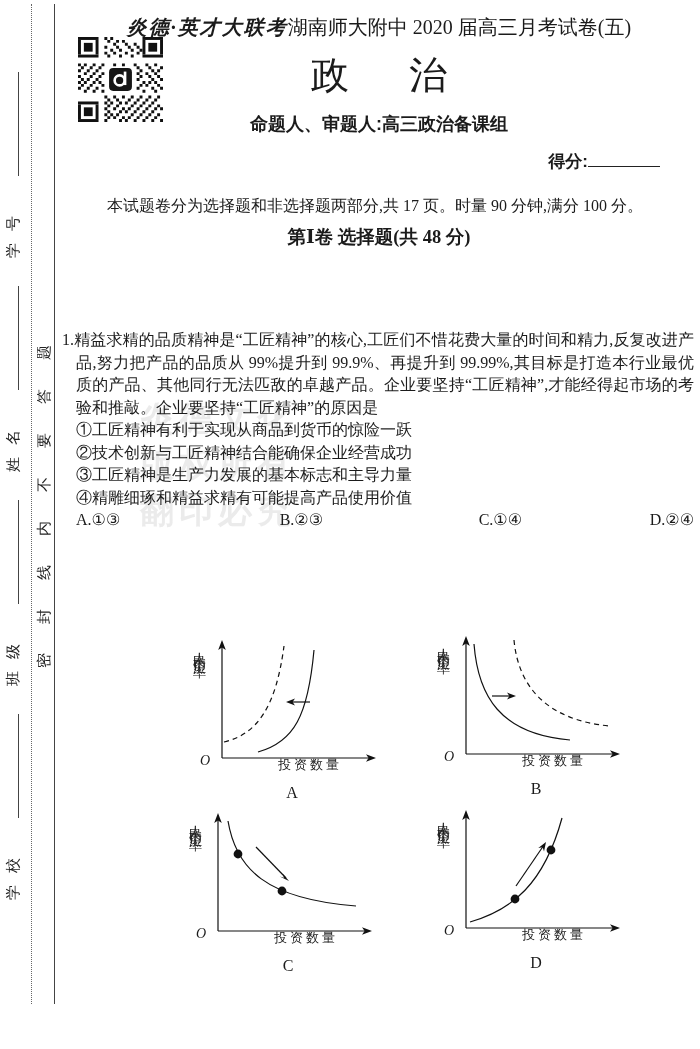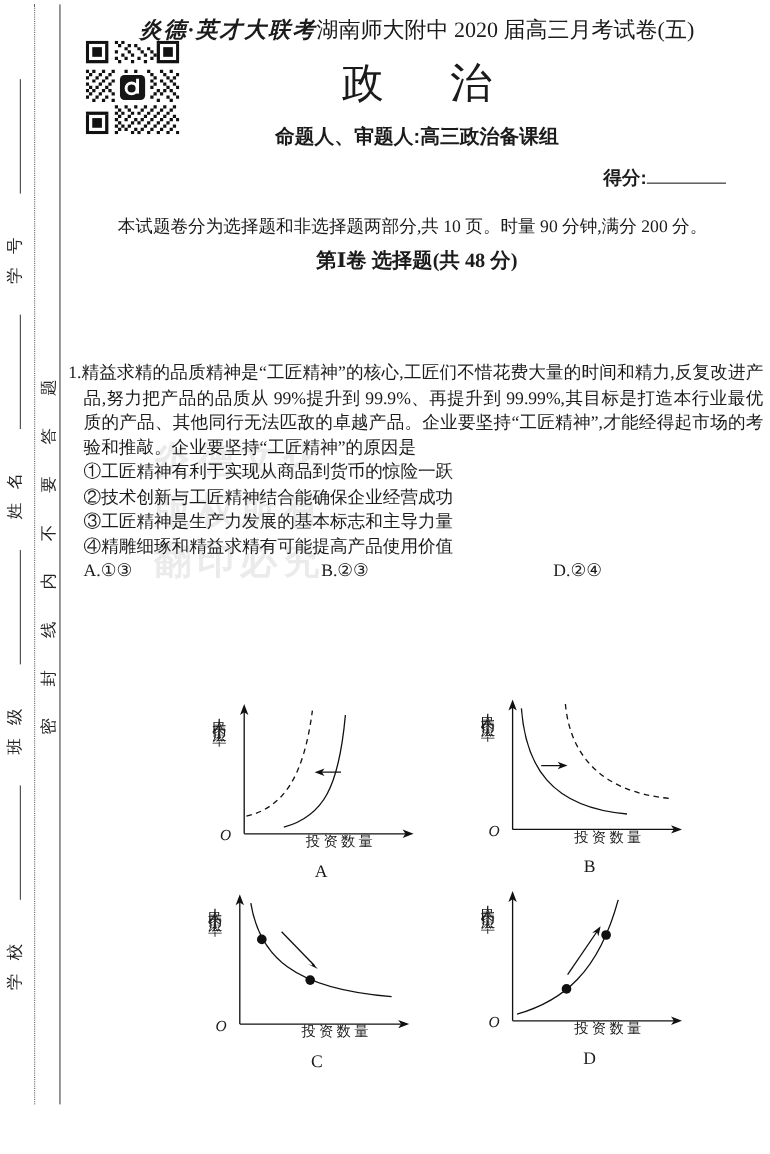--- a/index.html
+++ b/index.html
@@ -132,38 +132,39 @@
     <div class="subject">
       <span class="c1">政</span><span class="c2">治</span>
     </div>
 
     <div class="setters">命题人、审题人:高三政治备课组</div>
 
     <div class="score">
       <span>得分:</span><span class="blank"></span>
     </div>
 
-    <p class="intro">本试题卷分为选择题和非选择题两部分,共 10 页。时量 90 分钟,满分 200 分。</p>
+    <p class="intro">本试题卷分为选择题和非选择题两部分,共 17 页。时量 90 分钟,满分 100 分。</p>
 
     <div class="sec-title">第Ⅰ卷  选择题(共 48 分)</div>
 
 
     <div class="question q1">
       <p class="qstem">
         <span>1.</span><span>精益求精的品质精神是“工匠精神”的核心,工匠们不惜花费大量的时间和精力,反复改进产品,努力把产品的品质从 99%提升到 99.9%、再提升到 99.99%,其目标是打造本行业最优质的产品、其他同行无法匹敌的卓越产品。企业要坚持“工匠精神”,才能经得起市场的考验和推敲。企业要坚持“工匠精神”的原因是</span>
       </p>
       <div class="statements">
         <div>①工匠精神有利于实现从商品到货币的惊险一跃</div>
         <div>②技术创新与工匠精神结合能确保企业经营成功</div>
         <div>③工匠精神是生产力发展的基本标志和主导力量</div>
         <div>④精雕细琢和精益求精有可能提高产品使用价值</div>
       </div>
       <div class="options">
         <span>A.①③</span>
         <span>B.②③</span>
+        <span>C.①④</span>
         <span>D.②④</span>
       </div>
     </div>
 
 
     <div class="graph gA">
       <div class="ylab">人民币汇率</div>
       <svg class="plot" width="172" height="122" viewBox="0 0 172 122" xmlns="http://www.w3.org/2000/svg">
         <g stroke="#111" stroke-width="1.2" fill="none">
           <line x1="16" y1="118" x2="16" y2="5"></line>

